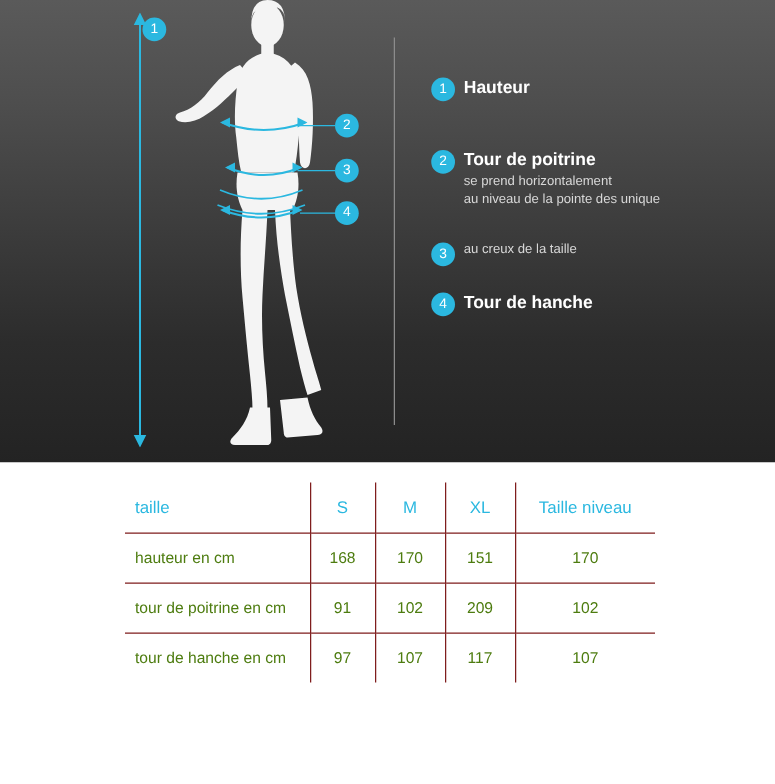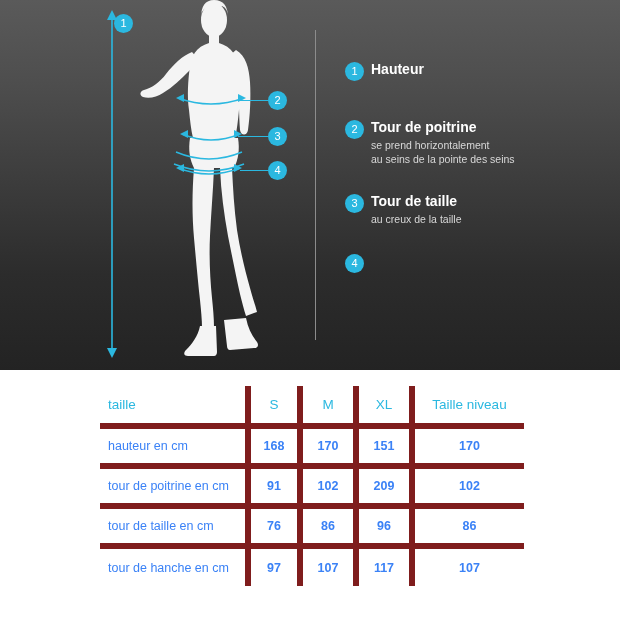--- a/index.html
+++ b/index.html
@@ -115,42 +115,41 @@
     background: #ffffff;
     padding-top: 16px;
   }
   table.sizes {
     border-collapse: collapse;
     margin-left: 100px;
     width: 424px;
     table-layout: fixed;
   }
   table.sizes th, table.sizes td {
-    border: 6px solid #7f1d1d;
+    border: 1px solid #7f1d1d;
     height: 40px;
     font-size: 12.5px;
-    color: #3b82f6;
+    color: #4d7c0f;
     font-family: "Liberation Sans", sans-serif;
     font-weight: normal;
   }
   table.sizes th.hdr, table.sizes td.hdr {
     color: #2bb8e0;
     font-size: 13.5px;
   }
   table.sizes th {
     text-align: center;
   }
   table.sizes td.rowlabel, table.sizes th.rowlabel {
     text-align: left;
     padding-left: 8px;
     width: 148px;
   }
   table.sizes td.val {
     text-align: center;
-    font-weight: bold;
   }
   col.c-s { width: 52px; }
   col.c-m { width: 56px; }
   col.c-xl { width: 56px; }
   col.c-u { width: 112px; }
 
   
   table.sizes tr:first-child th { border-top: none; }
   table.sizes tr th:first-child,
   table.sizes tr td:first-child { border-left: none; }
@@ -239,31 +238,31 @@
 
       <div class="legend-item" style="margin-bottom:40px;">
         <div class="badge">1</div>
         <div class="legend-title">Hauteur</div>
       </div>
 
       <div class="legend-item" style="margin-bottom:26px;">
         <div class="badge">2</div>
         <div class="legend-title">Tour de poitrine</div>
         <div class="legend-sub" style="white-space:pre-line;">se prend horizontalement
-au seins de la pointe des seins</div>
+au niveau de la pointe des unique</div>
       </div>
 
       <div class="legend-item" style="margin-bottom:26px;">
         <div class="badge">3</div>
-        <div class="legend-title">Tour de taille</div>
         <div class="legend-sub" style="white-space:pre-line;">au creux de la taille</div>
       </div>
 
       <div class="legend-item">
         <div class="badge">4</div>
+        <div class="legend-title">Tour de hanche</div>
       </div>
 
     </div>
   </div>
 
   <div class="table-panel">
     <table class="sizes">
       <colgroup>
         <col style="width:148px;">
         <col class="c-s">
@@ -289,27 +288,20 @@
           <td class="val">170</td>
         </tr>
         <tr>
           <td class="rowlabel">tour de poitrine en cm</td>
           <td class="val">91</td>
           <td class="val">102</td>
           <td class="val">209</td>
           <td class="val">102</td>
         </tr>
         <tr>
-          <td class="rowlabel">tour de taille en cm</td>
-          <td class="val">76</td>
-          <td class="val">86</td>
-          <td class="val">96</td>
-          <td class="val">86</td>
-        </tr>
-        <tr>
           <td class="rowlabel">tour de hanche en cm</td>
           <td class="val">97</td>
           <td class="val">107</td>
           <td class="val">117</td>
           <td class="val">107</td>
         </tr>
       </tbody>
     </table>
   </div>
 

